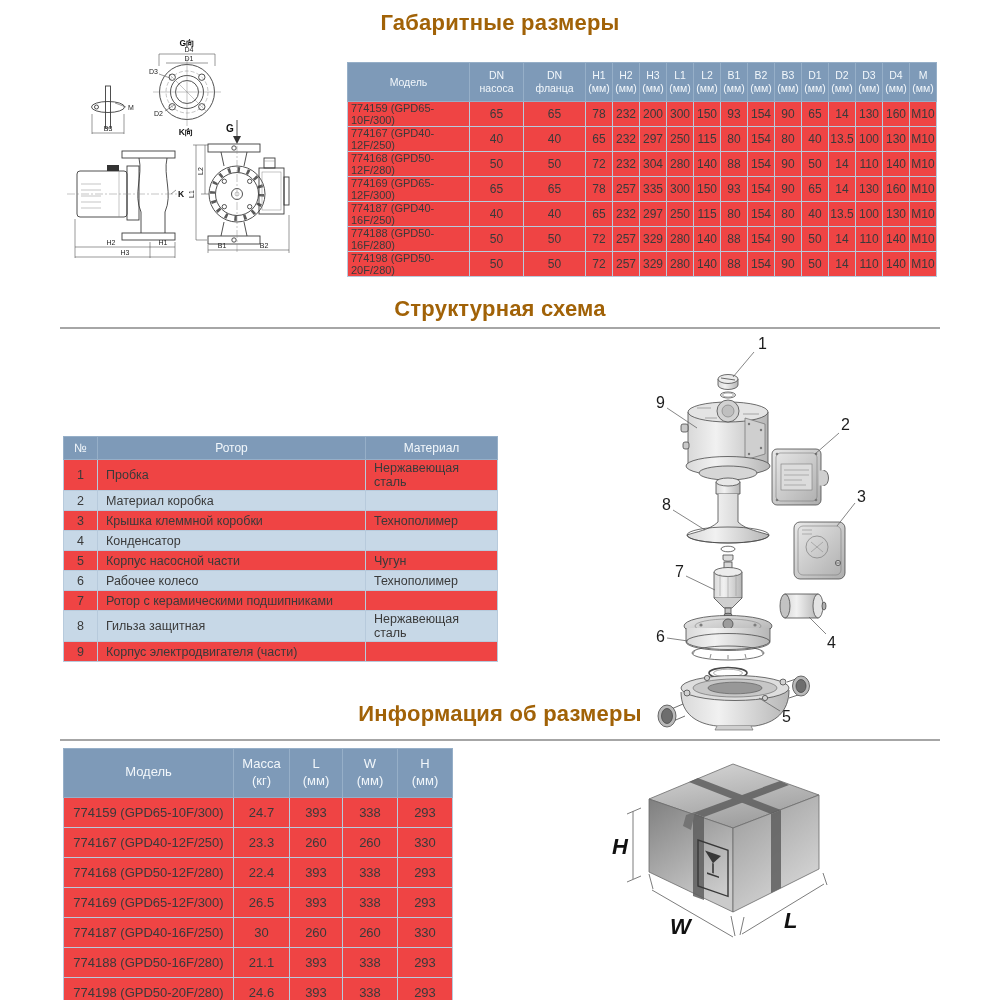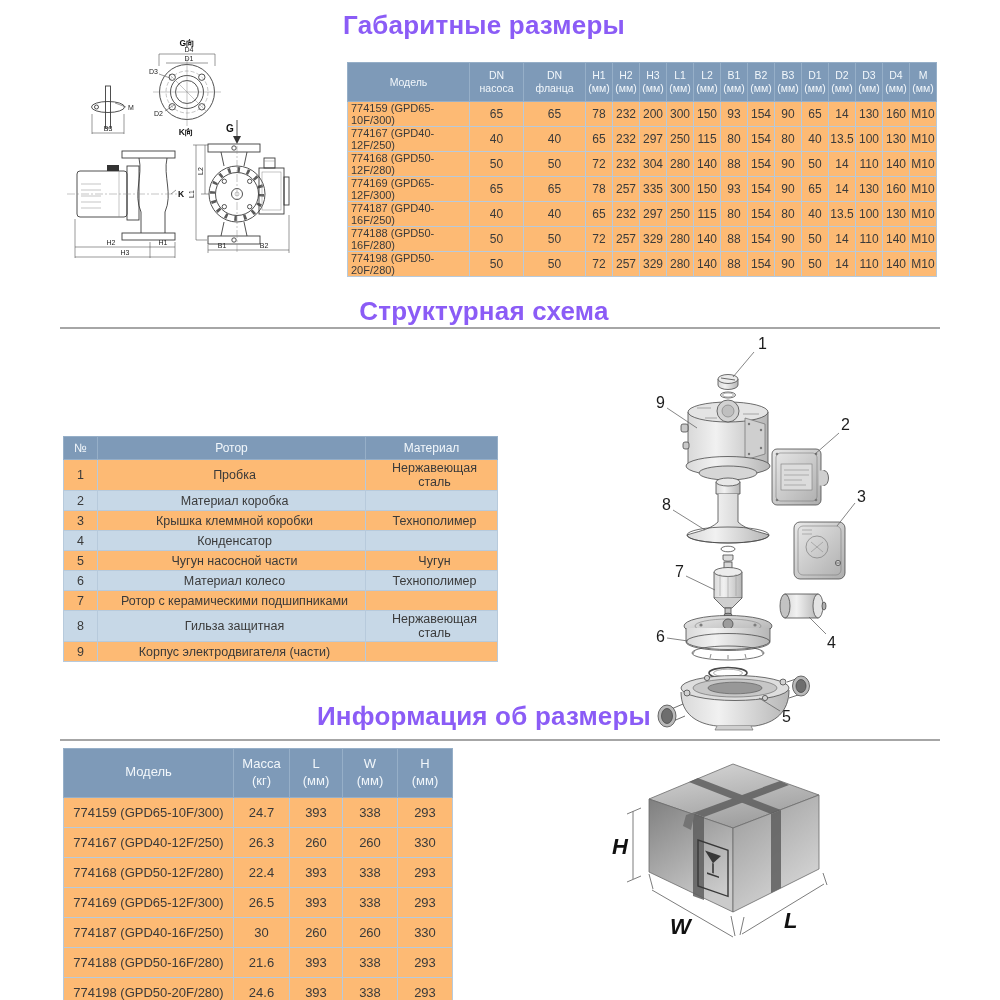--- a/index.html
+++ b/index.html
@@ -1,40 +1,40 @@
 <!DOCTYPE html>
 <html><head>
 <meta charset="utf-8">
 <style>
   html,body{margin:0;padding:0;}
   body{
     position:relative;width:1000px;height:1000px;background:#ffffff;
     font-family:"Liberation Sans",sans-serif;color:#3a3a3a;overflow:hidden;
   }
   .section-title{
-    position:absolute;left:44px;width:880px;text-align:center;
-    font-size:26px;font-weight:600;color:#8b5cf6;letter-spacing:.2px;
+    position:absolute;left:60px;width:880px;text-align:center;
+    font-size:22px;font-weight:600;color:#a16207;letter-spacing:.2px;
   }
   .divider{position:absolute;left:60px;width:880px;height:2px;background:#a6a6a6;}
-  table{border-collapse:collapse;table-layout:fixed;position:absolute;background:#fdba74;}
+  table{border-collapse:collapse;table-layout:fixed;position:absolute;background:#ef4444;}
   th{background:#7e9ab8;color:#f2f7fb;font-weight:400;white-space:pre-line;
      border:1px solid #96afc8;vertical-align:middle;}
   td{border:1px solid #b7cadc;color:#3a3a3a;text-align:center;vertical-align:middle;overflow:hidden;}
 
   
   #dims-table{left:347px;top:62px;width:590px;}
   #dims-table th{font-size:10.5px;line-height:1.25;padding:6px 0;}
   #dims-table td{font-size:12px;height:22px;padding:0 1px;}
   #dims-table td:first-child{font-size:11px;text-align:left;padding-left:3px;}
 
   
   #parts-table{left:63px;top:436px;width:434px;}
   #parts-table th{font-size:12px;padding:4px 0;}
   #parts-table td{font-size:12.5px;height:17px;padding:1px 2px;}
-  #parts-table td:nth-child(2),#parts-table td:nth-child(3){text-align:center;padding-left:8px;}
+  #parts-table td:nth-child(2),#parts-table td:nth-child(3){text-align:left;padding-left:8px;}
   #parts-table tbody tr:nth-child(even) td{background:#c7d8e7;}
 
   
   #pack-table{left:63px;top:748px;width:389px;}
   #pack-table th{font-size:13px;line-height:1.3;padding:7px 0;}
   #pack-table td{font-size:13px;height:27px;}
 
   svg{position:absolute;}
   #dim-drawing{left:55px;top:8px;}
   #exploded{left:625px;top:332px;}
@@ -377,26 +377,26 @@
         <td>Крышка клеммной коробки</td>
         <td>Технополимер</td>
       </tr>
       <tr>
         <td>4</td>
         <td>Конденсатор</td>
         <td></td>
       </tr>
       <tr>
         <td>5</td>
-        <td>Чугун насосной части</td>
+        <td>Корпус насосной части</td>
         <td>Чугун</td>
       </tr>
       <tr>
         <td>6</td>
-        <td>Материал колесо</td>
+        <td>Рабочее колесо</td>
         <td>Технополимер</td>
       </tr>
       <tr>
         <td>7</td>
         <td>Ротор с керамическими подшипниками</td>
         <td></td>
       </tr>
       <tr>
         <td>8</td>
         <td>Гильза защитная</td>
@@ -582,21 +582,21 @@
   <tbody>
       <tr>
         <td>774159 (GPD65-10F/300)</td>
         <td>24.7</td>
         <td>393</td>
         <td>338</td>
         <td>293</td>
       </tr>
       <tr>
         <td>774167 (GPD40-12F/250)</td>
-        <td>26.3</td>
+        <td>23.3</td>
         <td>260</td>
         <td>260</td>
         <td>330</td>
       </tr>
       <tr>
         <td>774168 (GPD50-12F/280)</td>
         <td>22.4</td>
         <td>393</td>
         <td>338</td>
         <td>293</td>
@@ -610,21 +610,21 @@
       </tr>
       <tr>
         <td>774187 (GPD40-16F/250)</td>
         <td>30</td>
         <td>260</td>
         <td>260</td>
         <td>330</td>
       </tr>
       <tr>
         <td>774188 (GPD50-16F/280)</td>
-        <td>21.6</td>
+        <td>21.1</td>
         <td>393</td>
         <td>338</td>
         <td>293</td>
       </tr>
       <tr>
         <td>774198 (GPD50-20F/280)</td>
         <td>24.6</td>
         <td>393</td>
         <td>338</td>
         <td>293</td>

